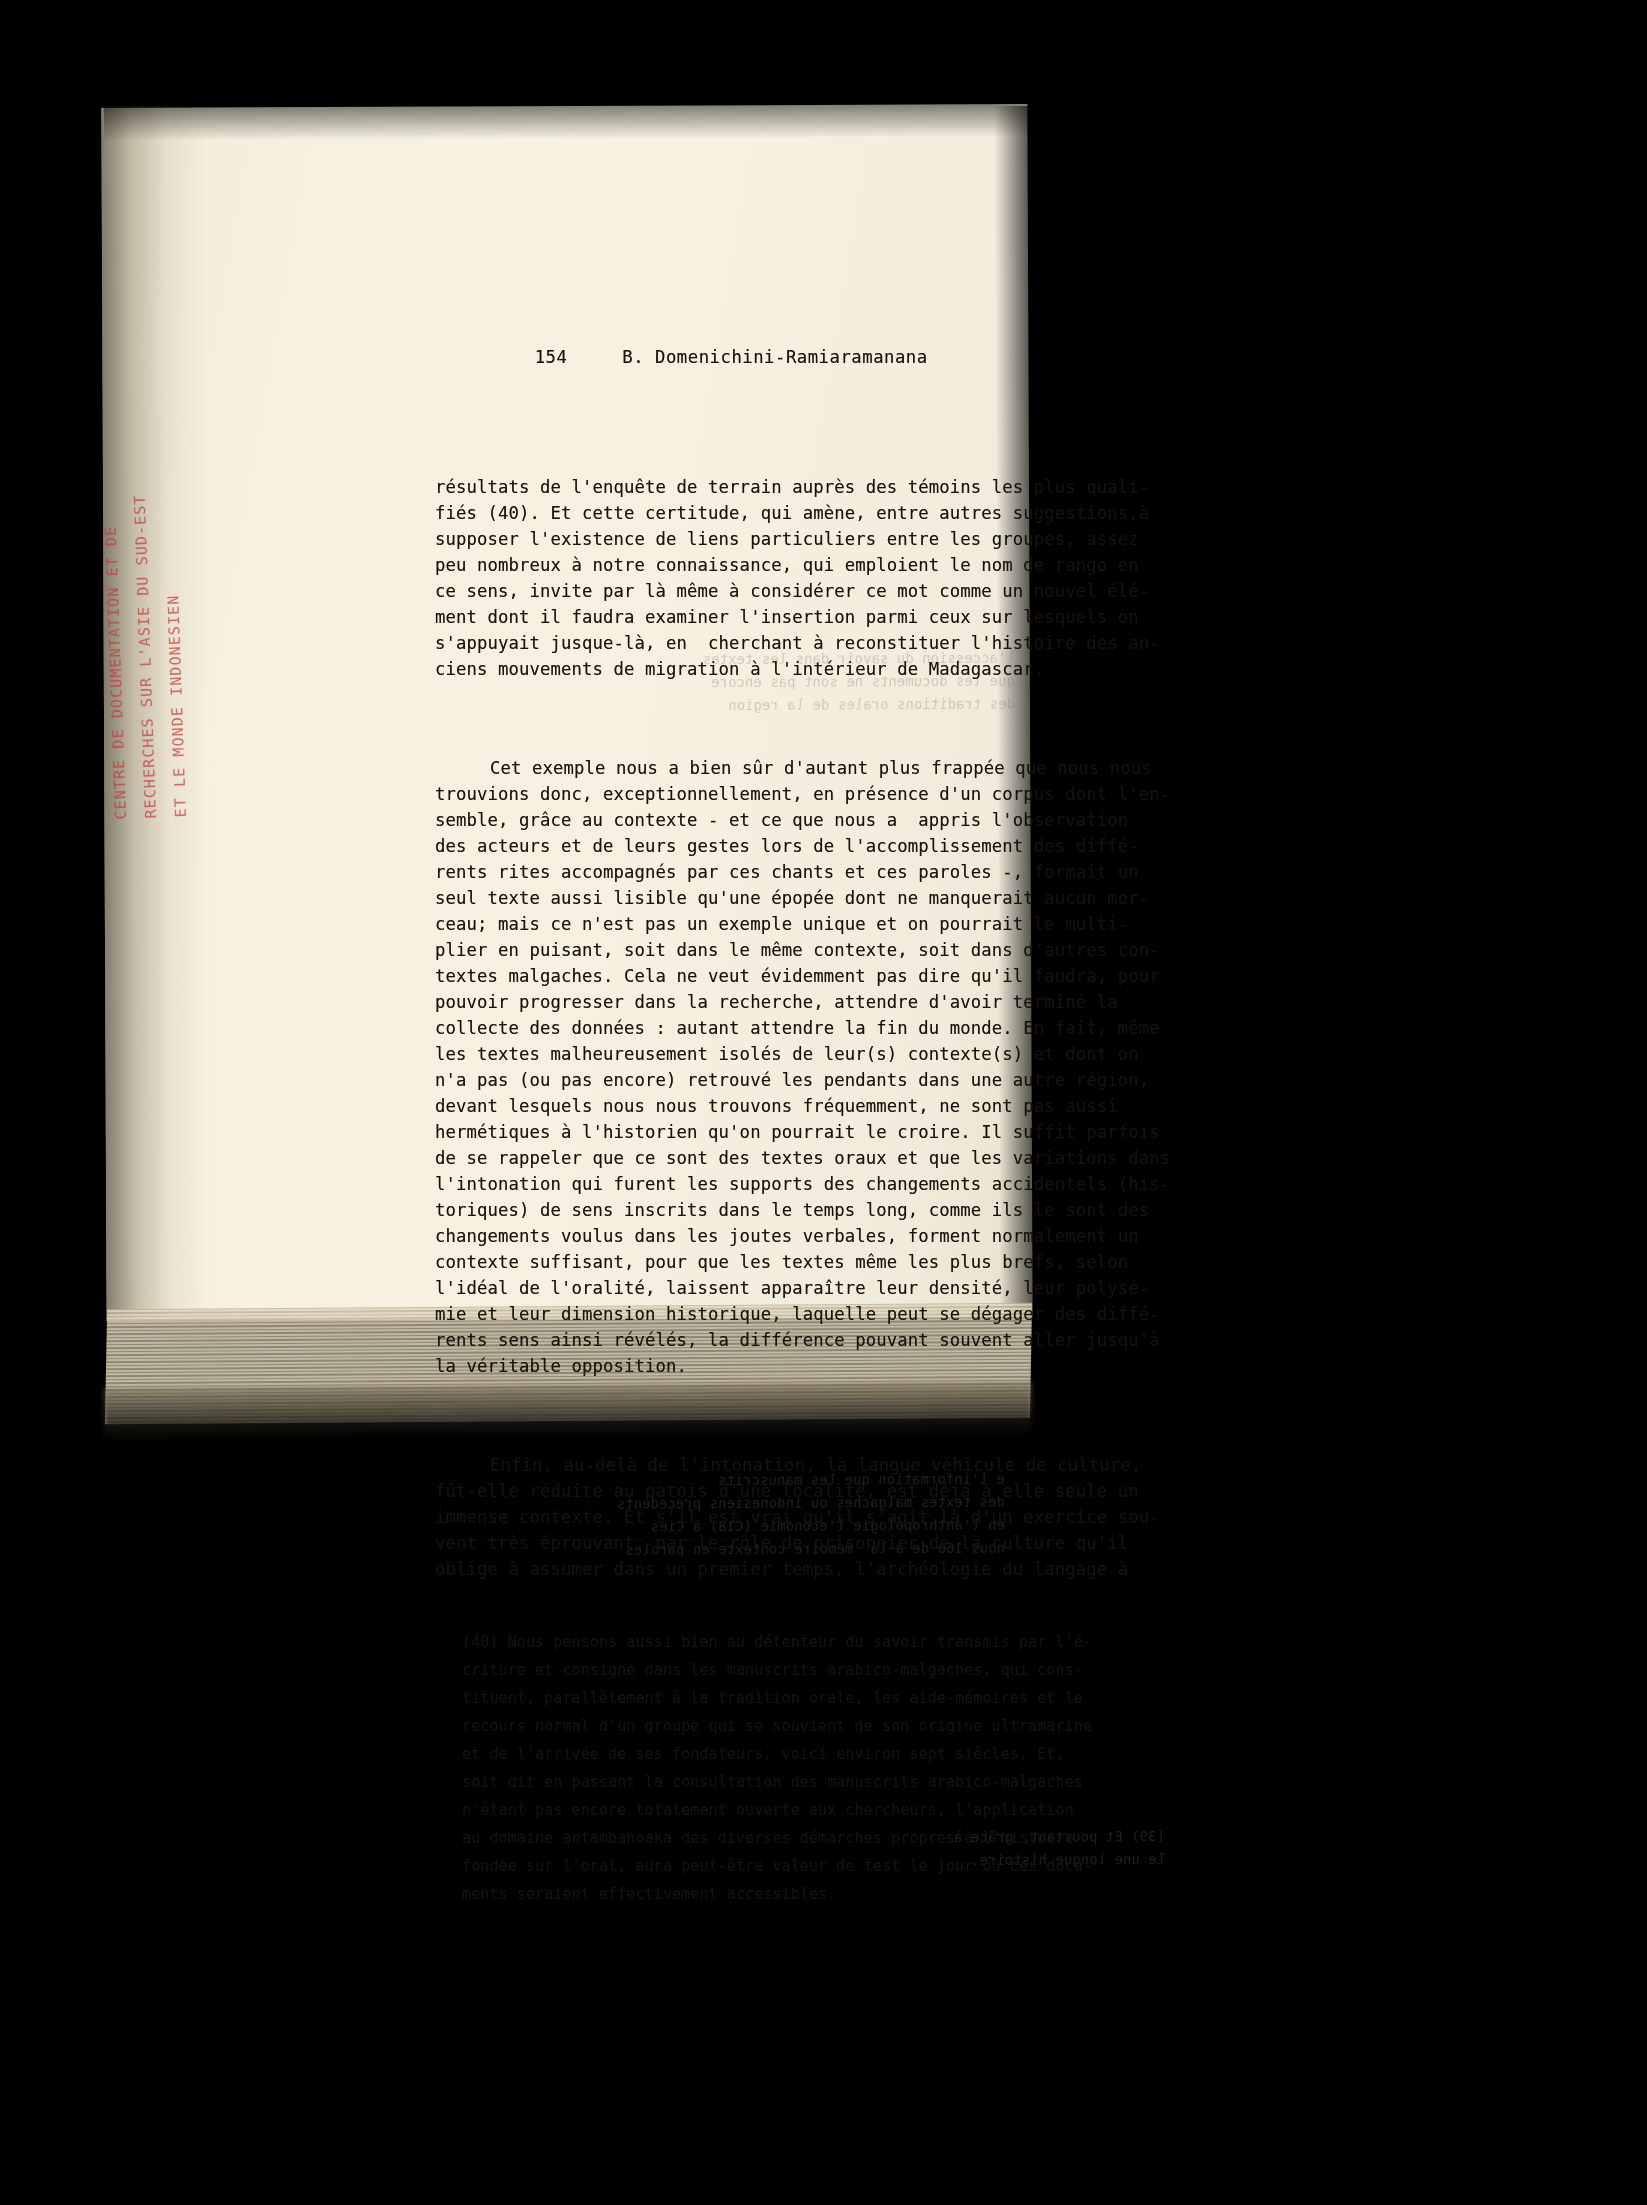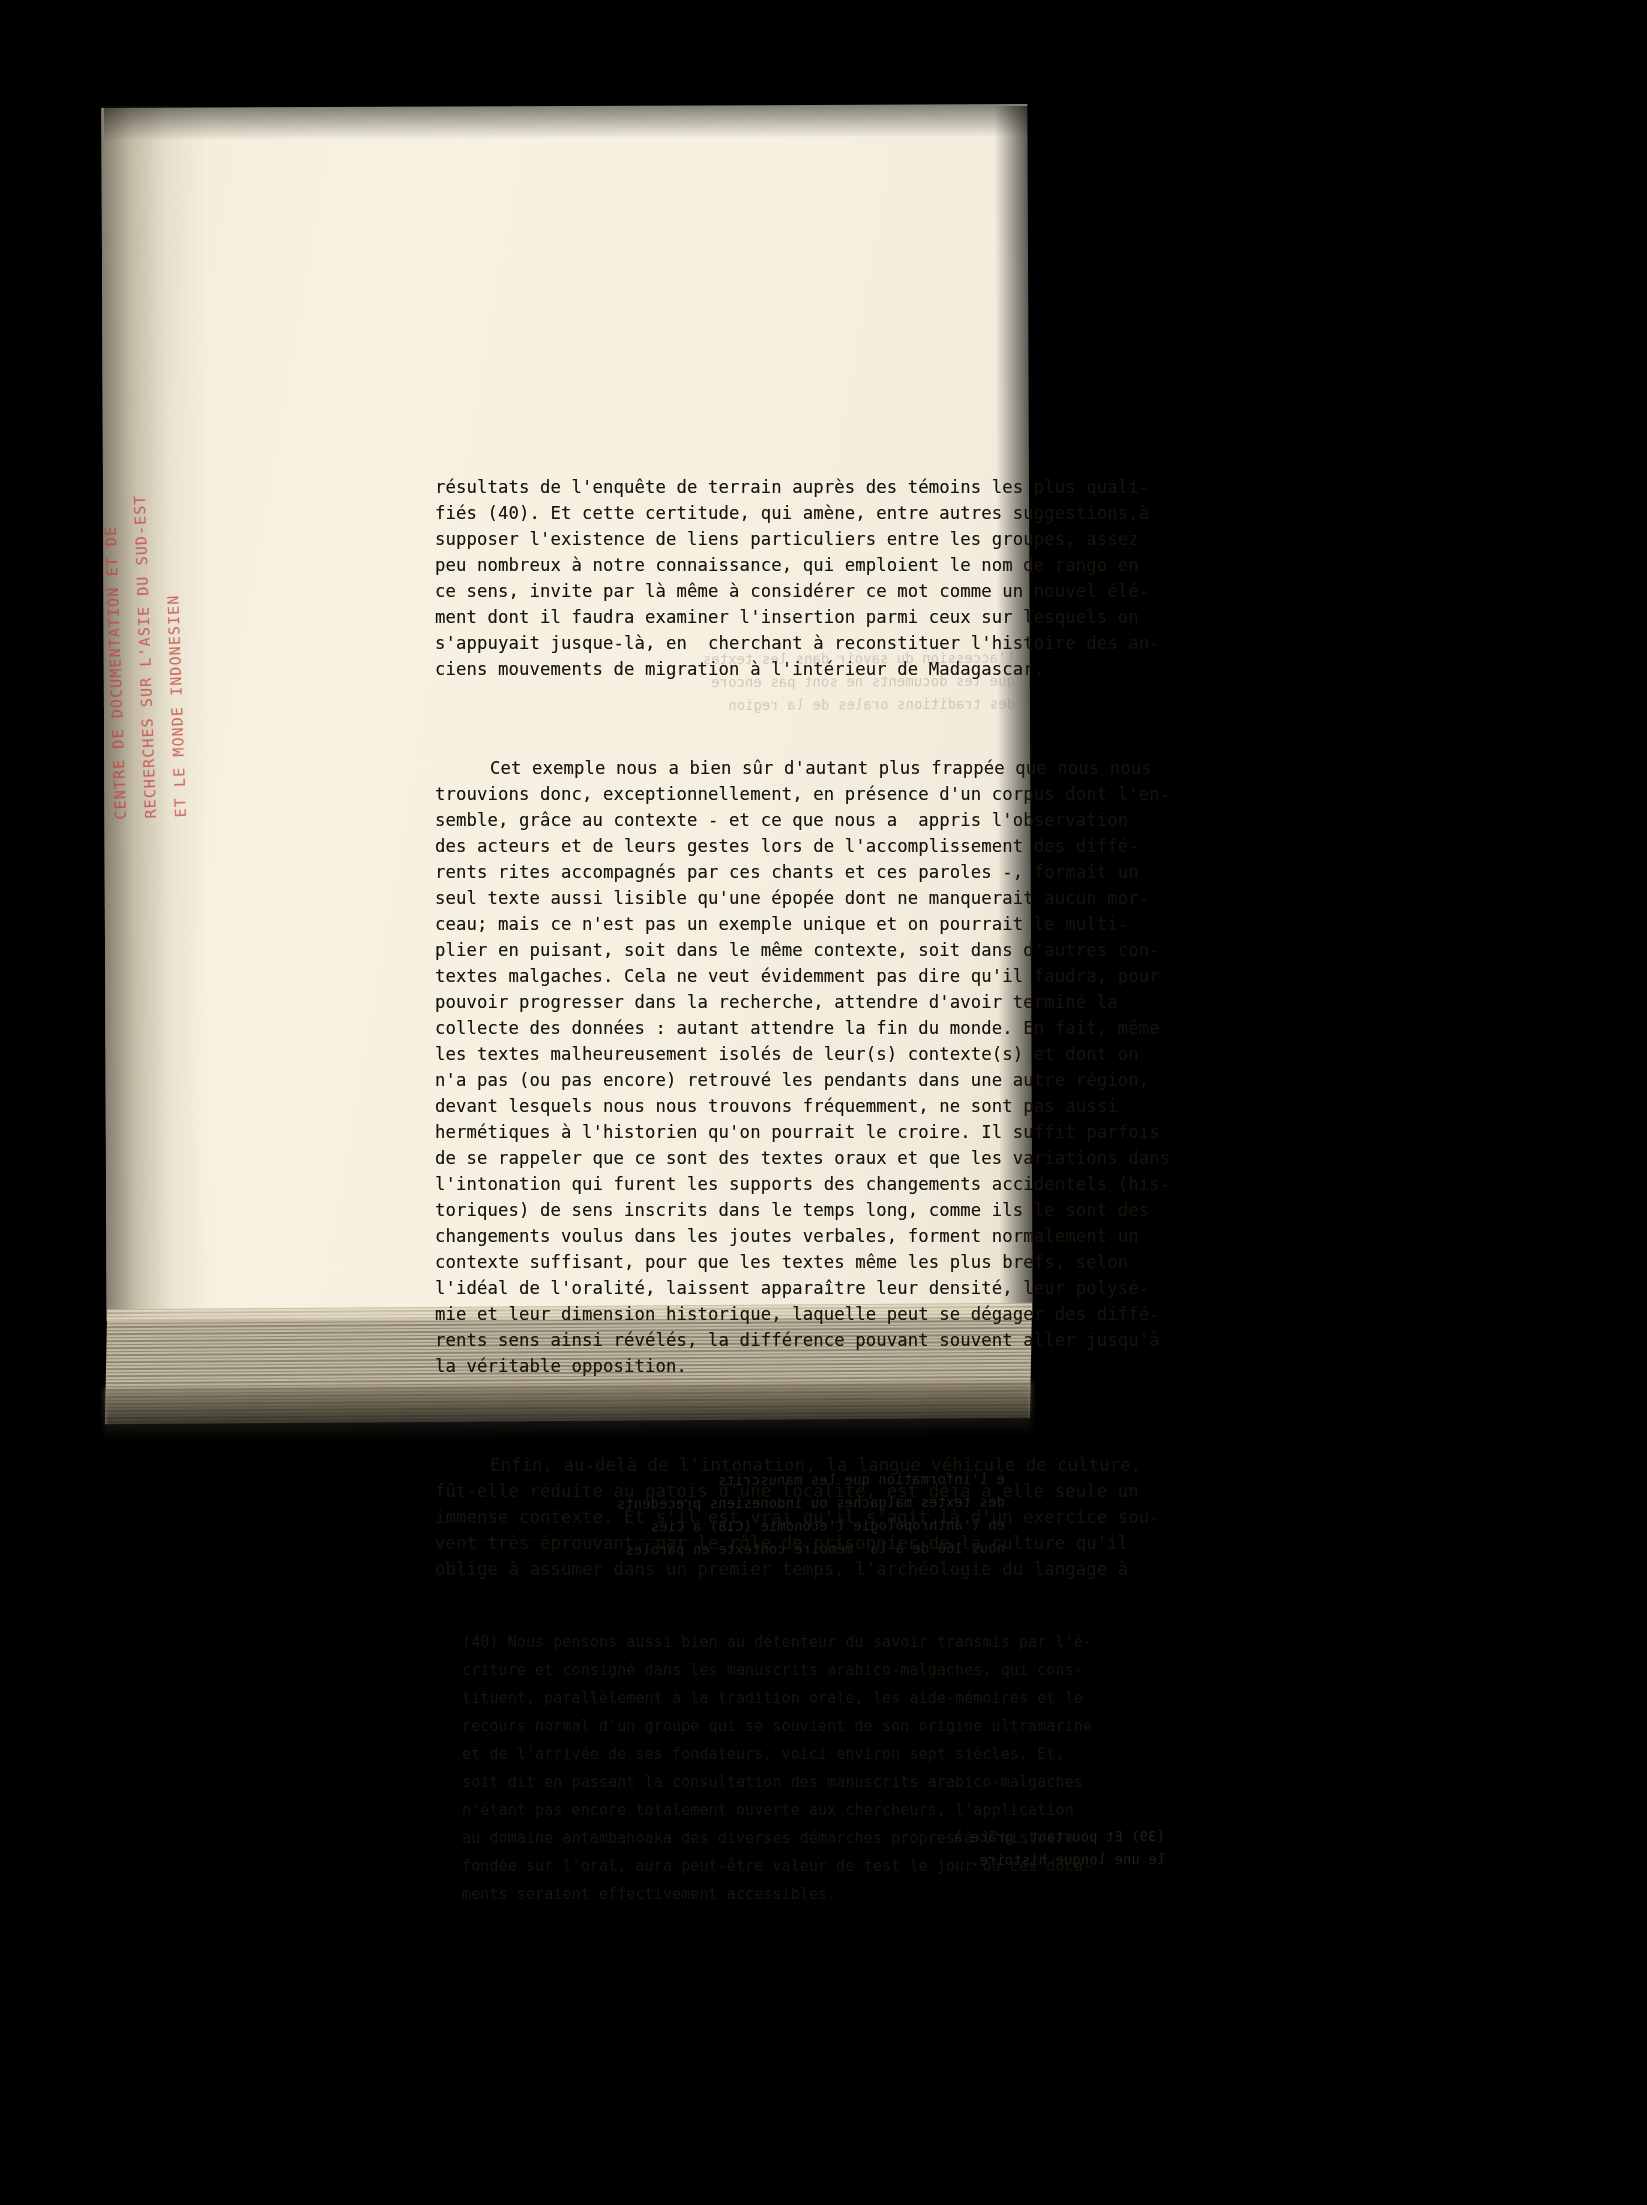--- a/index.html
+++ b/index.html
@@ -206,20 +206,23 @@
 des textes malgaches ou indonesiens precedents
 en l'anthropologie l'economie (C18) à Cies
 nous 160 de à la  mémoire contexte en paroles</div>
   <div class="bleed-through" id="bleed-c">(39) Et pourtant, grâce à
 le une longue histoire.</div>
 
   <div class="stamp">CENTRE DE DOCUMENTATION ET DE
 RECHERCHES SUR L'ASIE DU SUD-EST
 ET LE MONDE INDONESIEN</div>
 
+  <div class="typed" id="running-head">
+    <span class="folio">154</span><span>B. Domenichini-Ramiaramanana</span>
+  </div>
 
   <div class="typed" id="body-block">
     <p>résultats de l'enquête de terrain auprès des témoins les plus quali-
 fiés (40). Et cette certitude, qui amène, entre autres suggestions,à
 supposer l'existence de liens particuliers entre les groupes, assez
 peu nombreux à notre connaissance, qui emploient le nom de rango en
 ce sens, invite par là même à considérer ce mot comme un nouvel élé-
 ment dont il faudra examiner l'insertion parmi ceux sur lesquels on
 s'appuyait jusque-là, en  cherchant à reconstituer l'histoire des an-
 ciens mouvements de migration à l'intérieur de Madagascar.</p>

